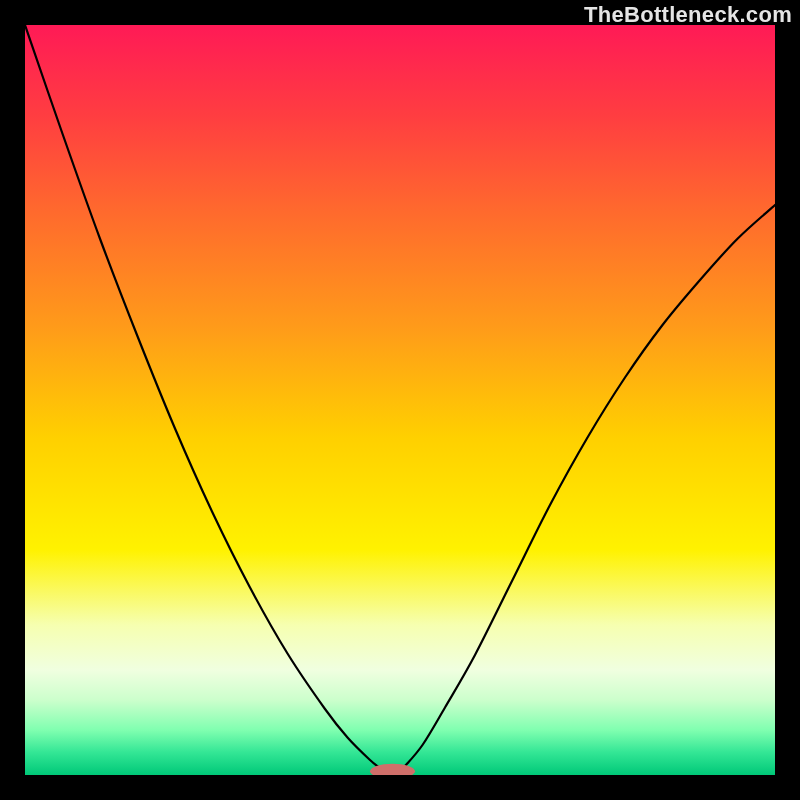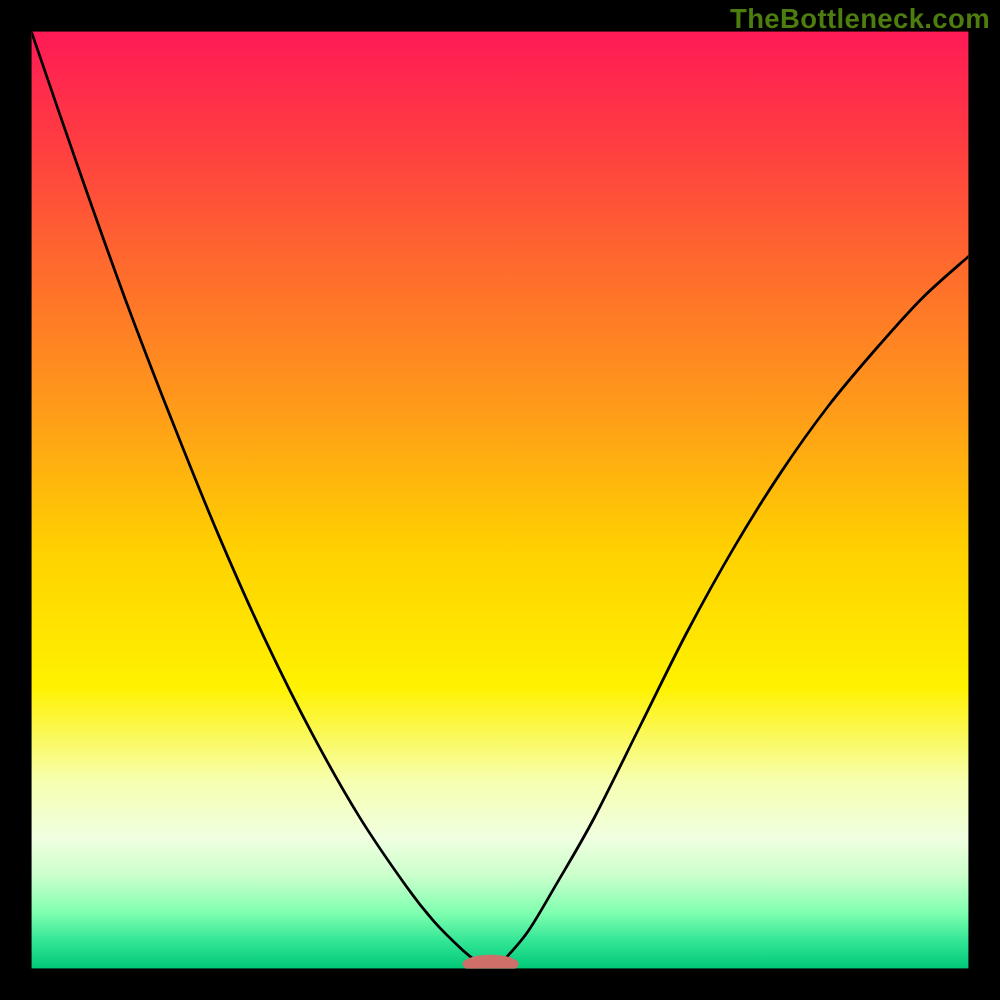--- a/index.html
+++ b/index.html
@@ -22,21 +22,21 @@
     left: 25px;
     top: 25px;
     width: 750px;
     height: 750px;
     overflow: hidden;
   }
   .watermark {
     position: absolute;
     top: 2px;
     right: 8px;
-    color: #4d7c0f;
+    color: #e5e5e5;
     font-weight: 700;
     font-size: 22px;
     letter-spacing: 0.3px;
     z-index: 10;
   }
   svg {
     display: block;
   }
 </style>
 </head>

